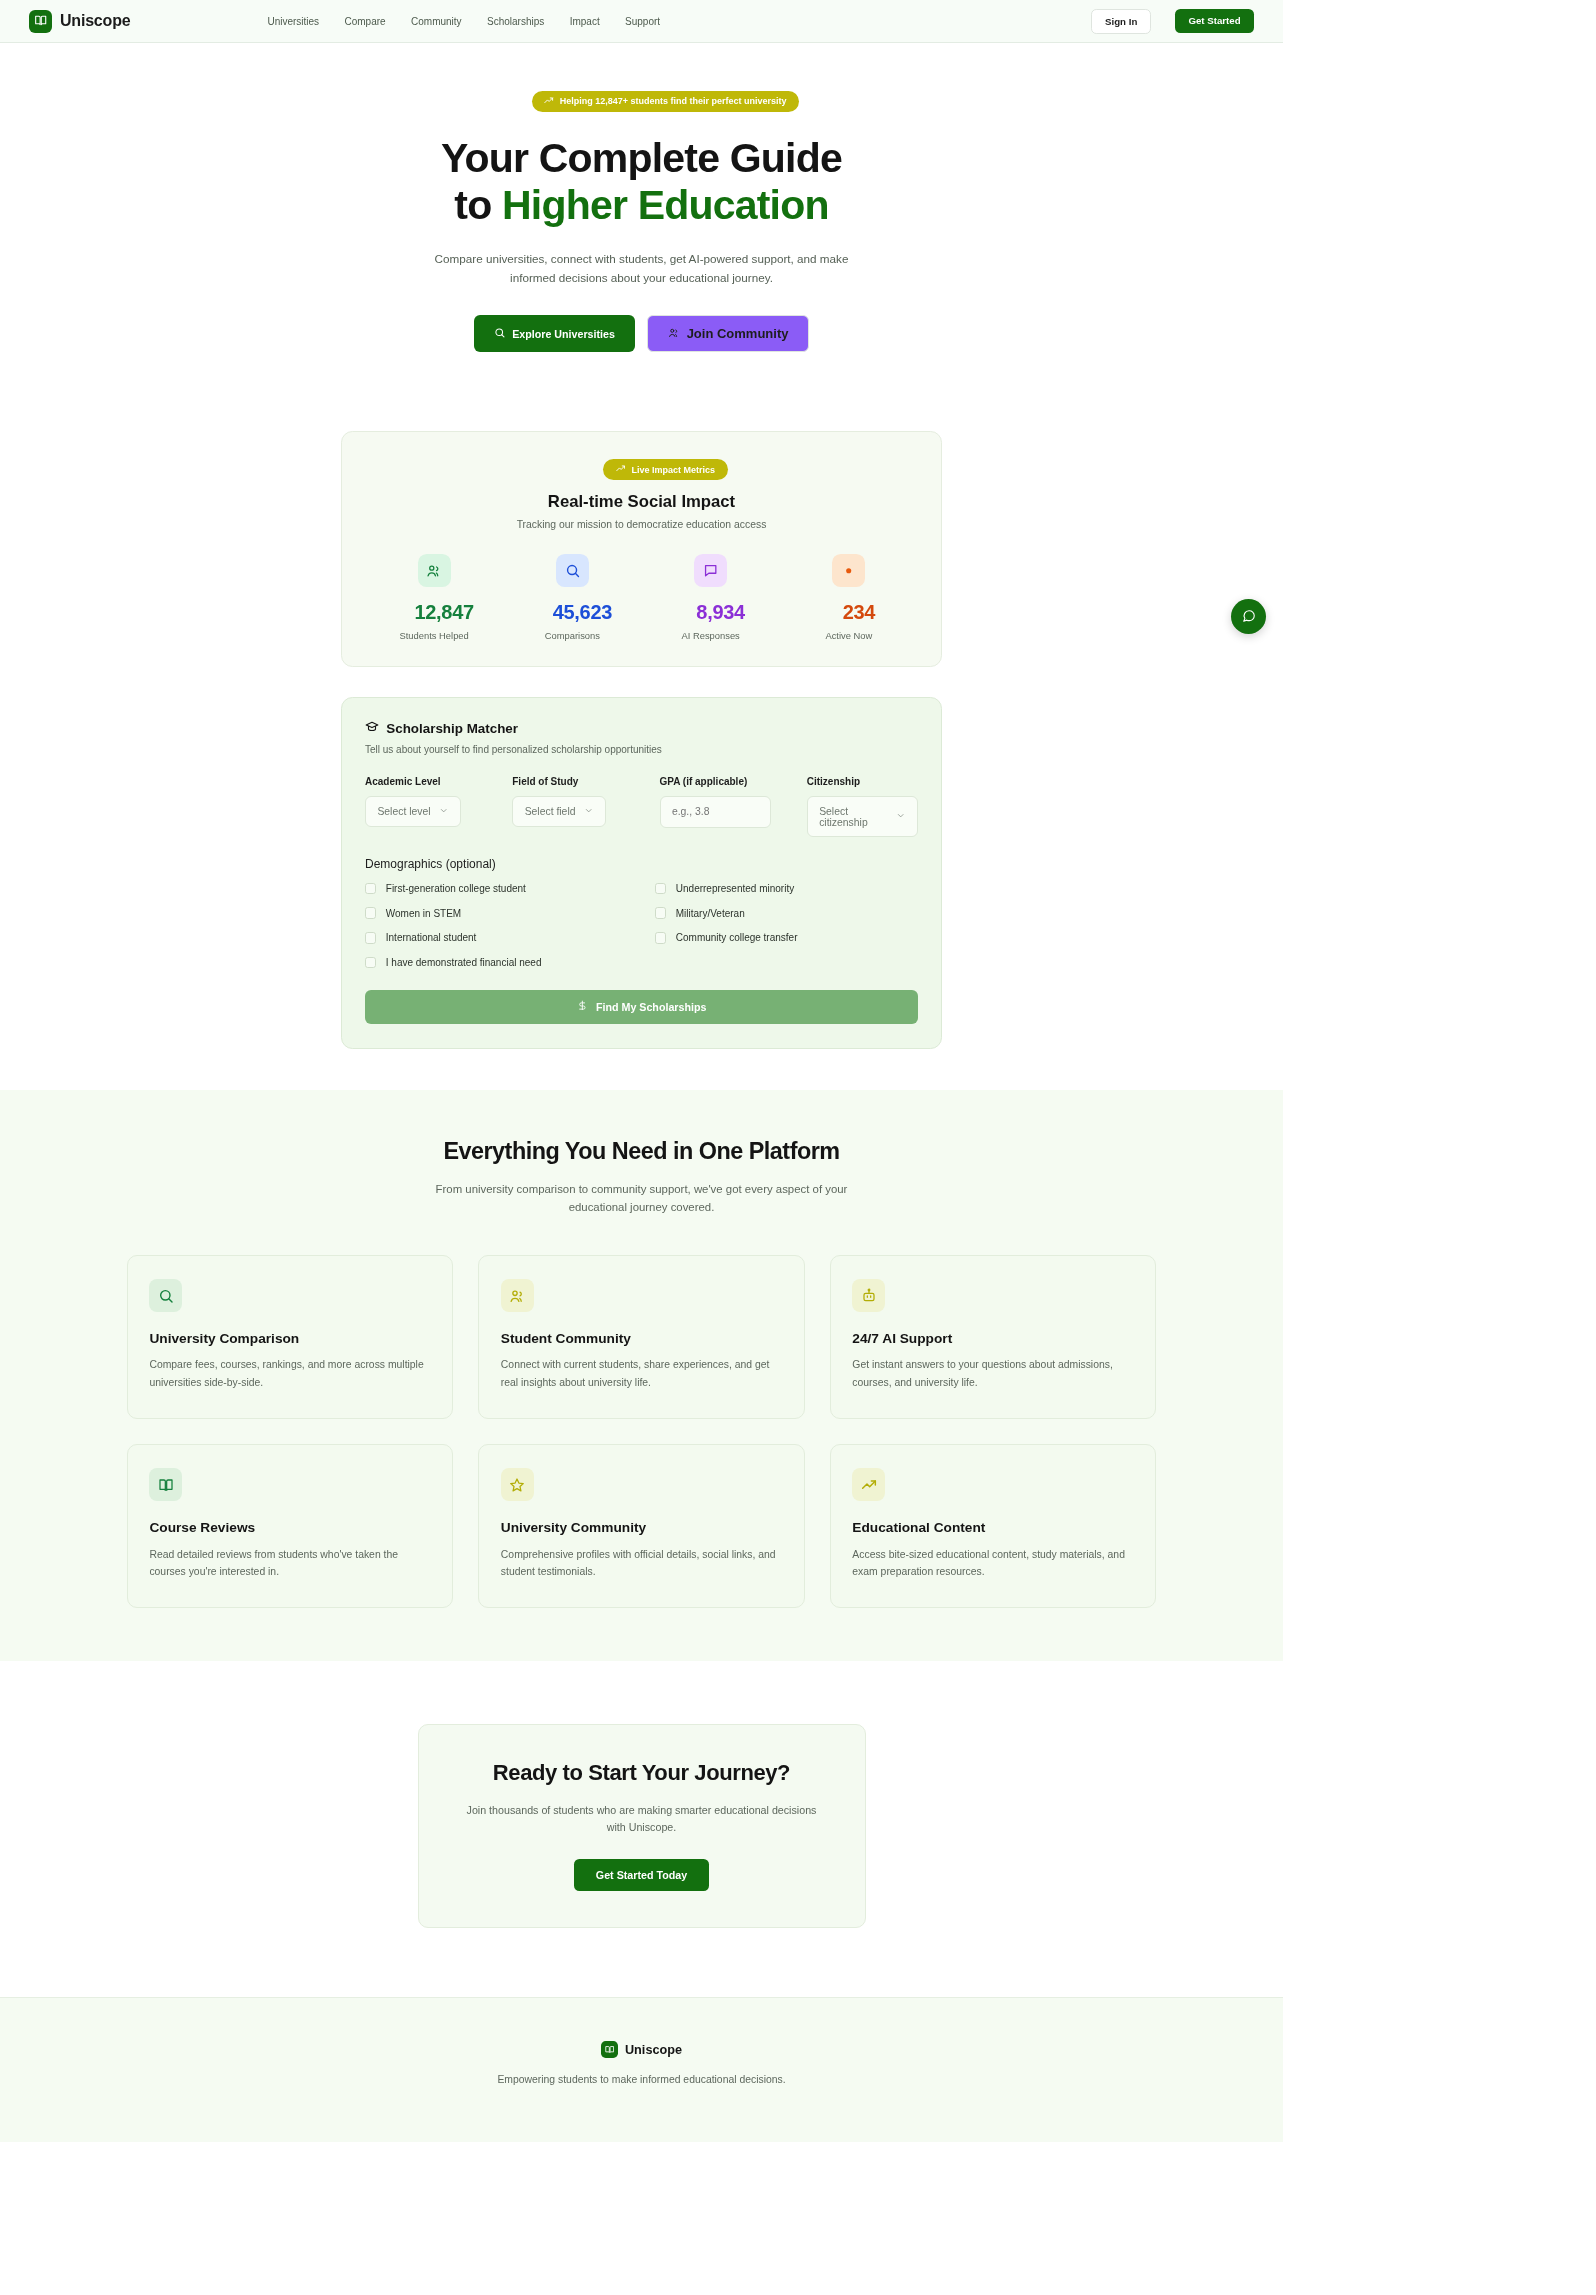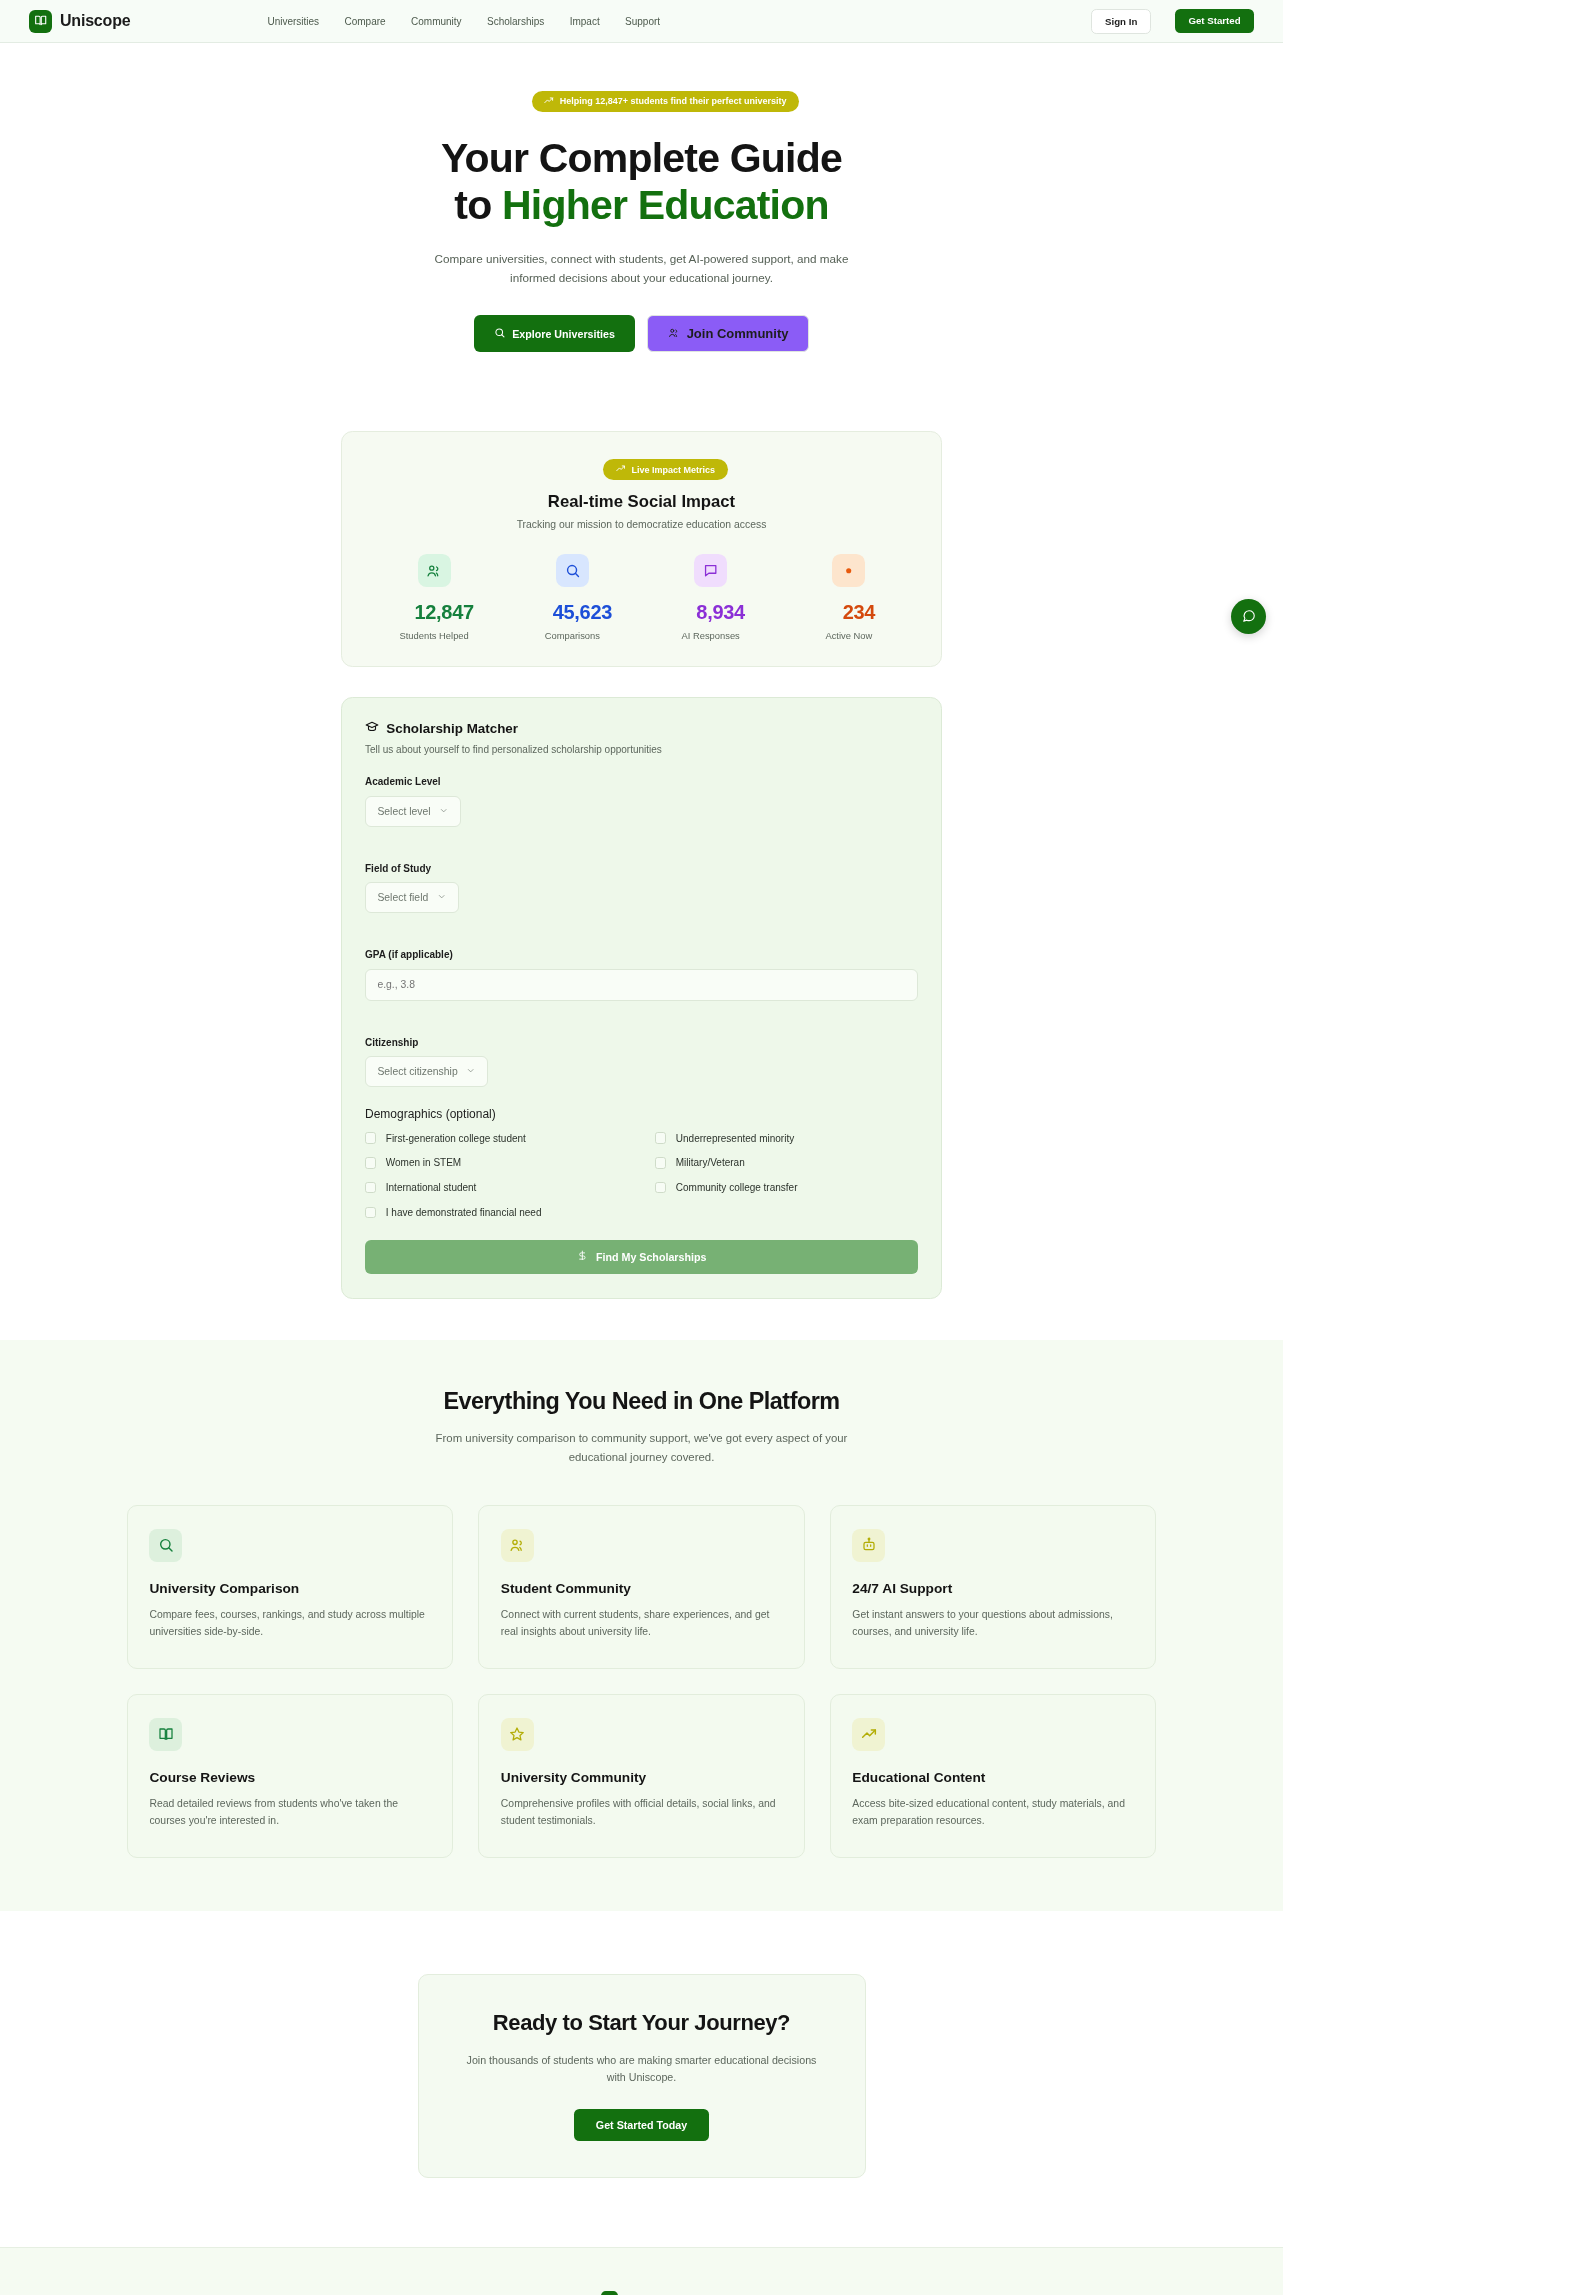--- a/index.html
+++ b/index.html
@@ -57,21 +57,21 @@
   .metric-val{margin-top:13.4px;font-size:20px;font-weight:800;letter-spacing:-0.3px;margin-left:20px;}
   .metric-lbl{margin-top:6px;font-size:9.4px;color:#5d675d;}
 
   
   .scholar{margin-top:30px;background:#eef8ea;border:0.7px solid #dcead6;
     border-radius:11.4px;padding:21.4px 23px 24px;}
   .scholar-h{display:flex;align-items:center;gap:7.3px;font-size:13.4px;
     font-weight:700;color:#141414;}
   .scholar-h svg{width:14px;height:14px;}
   .scholar-sub{margin-top:7.3px;font-size:10px;color:#5d675d;}
-  .form-grid{margin-top:21.4px;display:grid;grid-template-columns:1fr;
+  .form-grid{margin-top:21.4px;display:grid;grid-template-columns:1fr 1fr 1fr 1fr;
     column-gap:27px;row-gap:17.4px;gap:36px;}
   .fld-lbl{font-size:10px;font-weight:700;color:#1d1d1d;}
   .select{margin-top:8.7px;display:inline-flex;align-items:center;gap:8.7px;
     background:#f9fdf7;border:0.7px solid #dde8d8;border-radius:6px;
     padding:8.7px 11.4px;font-size:10.4px;color:#6e776e;cursor:pointer;}
   .select svg{width:9.4px;height:9.4px;}
   .txtin{margin-top:8.7px;display:block;width:100%;background:#f9fdf7;
     border:0.7px solid #dde8d8;border-radius:6px;padding:9.4px 11.4px;
     font-size:10.4px;color:#8b938b;font-family:inherit;}
   .demo-title{margin-top:20px;font-size:12px;font-weight:400;color:#1d1d1d;}
@@ -363,21 +363,21 @@
     <div class="cards">
 
       <div class="fcard">
         <span class="fcard-ico" style="background:#ddf0dd">
           <svg viewBox="0 0 24 24" fill="none" stroke="#15803d" stroke-width="2.1" stroke-linecap="round">
               <circle cx="11" cy="11" r="7"></circle>
               <line x1="16.5" y1="16.5" x2="21" y2="21"></line>
             </svg>
         </span>
         <h3>University Comparison</h3>
-        <p>Compare fees, courses, rankings, and study across multiple universities side-by-side.</p>
+        <p>Compare fees, courses, rankings, and more across multiple universities side-by-side.</p>
       </div>
 
       <div class="fcard">
         <span class="fcard-ico" style="background:#f0f3d2">
           <svg viewBox="0 0 24 24" fill="none" stroke="#b3ad06" stroke-width="2" stroke-linecap="round" stroke-linejoin="round">
               <circle cx="9" cy="8" r="3.2"></circle>
               <path d="M3.2 20a6 6 0 0 1 11.6 0"></path>
               <path d="M16.5 6.2a3 3 0 0 1 0 5.6"></path>
               <path d="M18.3 20a5.6 5.6 0 0 0-2.1-4.3"></path>
             </svg>

